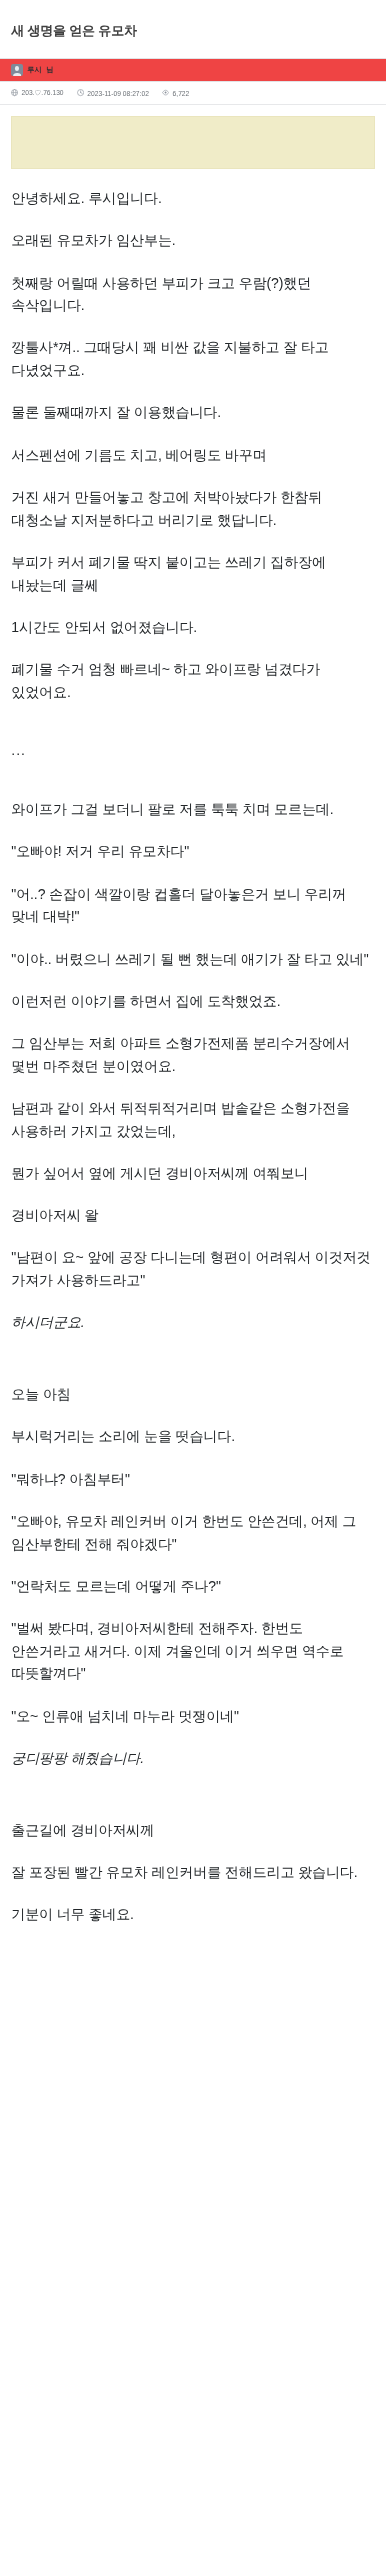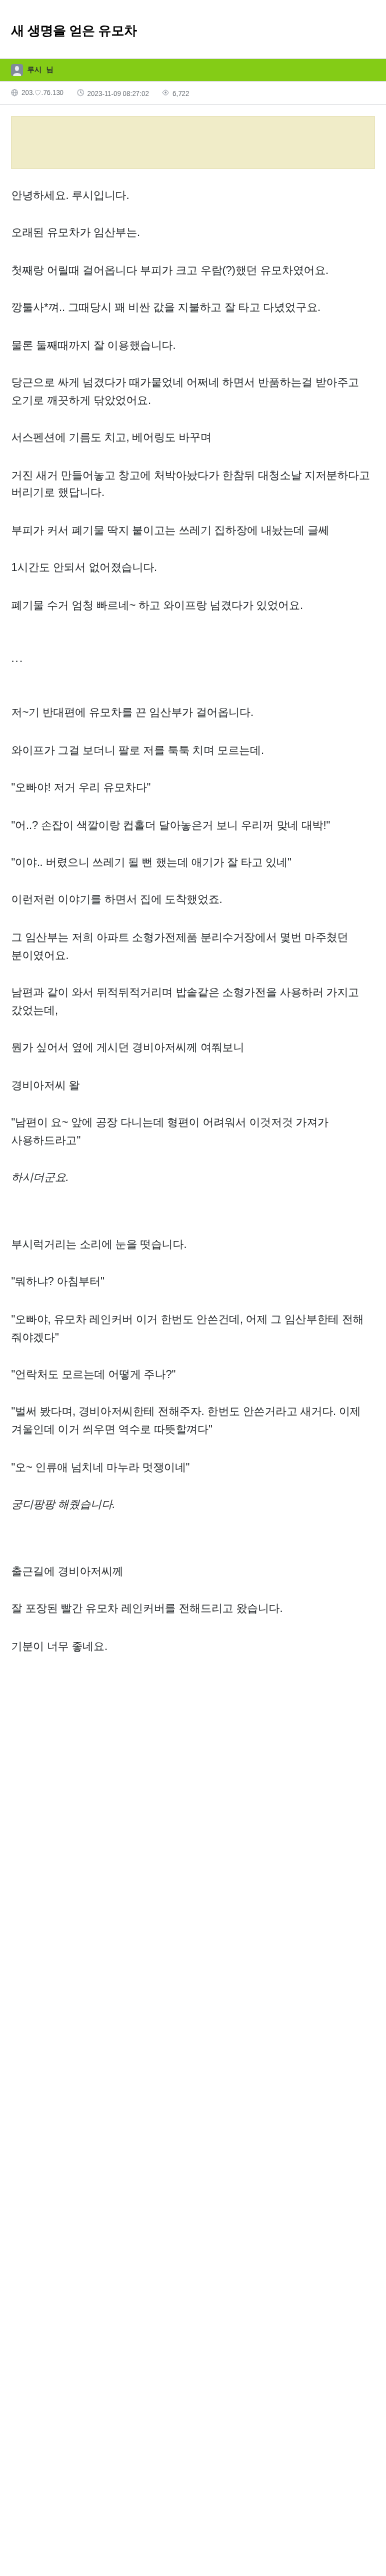--- a/index.html
+++ b/index.html
@@ -15,27 +15,27 @@
     background: #ffffff;
     position: relative;
   }
   
   .title-wrap {
     padding: 13.4px 11.3px 9.3px 11.3px;
   }
   .post-title {
     font-size: 13px;
     font-weight: bold;
-    color: #000000;
+    color: #404040;
     line-height: 1.35;
     letter-spacing: -0.2px;
   }
   
   .author-bar {
-    background: #84cc16;
+    background: #ef4444;
     border-top: 0.5px solid #e2e3e6;
     border-bottom: 0.5px solid #e2e3e6;
     padding: 5.7px 11.3px;
     display: flex;
     align-items: center;
     gap: 4.6px;
   }
   .avatar {
     width: 11.3px;
     height: 11.3px;
@@ -102,21 +102,21 @@
     padding: 11.3px 11.3px 20.6px 11.3px;
   }
   .hero-image {
     width: 100%;
     height: 53px;
     background: #f0ecc8;
     border: 0.5px solid #eae5bd;
     margin: 0 0 17.5px 0;
   }
   .para {
-    font-size: 11px;
+    font-size: 14px;
     line-height: 1.62;
     color: #222629;
     margin: 0 0 19.6px 0;
     letter-spacing: -0.1px;
     white-space: pre-wrap;
     word-break: keep-all;
   }
   .para.gap-lg { margin-bottom: 36px; }
   .para.gap-xl { margin-bottom: 49px; font-style: italic; }
   .para.dots { letter-spacing: 1px; }
@@ -170,42 +170,41 @@
       <span>6,722</span>
     </span>
 
   </div>
 
   <div class="body-wrap">
     <div class="hero-image"></div>
     <div id="paragraphs">
         <p class="para">안녕하세요. 루시입니다.</p>
         <p class="para">오래된 유모차가 임산부는.</p>
-        <p class="para">첫째랑 어릴때 걸어옵니다 부피가 크고 우람(?)했던 유모차였어요.</p>
+        <p class="para">첫째랑 어릴때 사용하던 부피가 크고 우람(?)했던 속삭입니다.</p>
         <p class="para">깡툴사*껴.. 그때당시 꽤 비싼 값을 지불하고 잘 타고 다녔었구요.</p>
         <p class="para">물론 둘째때까지 잘 이용했습니다.</p>
-        <p class="para">당근으로 싸게 넘겼다가 때가뭍었네 어쩌네 하면서 반품하는걸 받아주고 오기로 깨끗하게 닦았었어요.</p>
         <p class="para">서스펜션에 기름도 치고, 베어링도 바꾸며</p>
         <p class="para">거진 새거 만들어놓고 창고에 처박아놨다가 한참뒤 대청소날 지저분하다고 버리기로 했답니다.</p>
         <p class="para">부피가 커서 폐기물 딱지 붙이고는 쓰레기 집하장에 내놨는데 글쎄</p>
         <p class="para">1시간도 안되서 없어졌습니다.</p>
         <p class="para gap-lg">폐기물 수거 엄청 빠르네~ 하고 와이프랑 넘겼다가 있었어요.</p>
         <p class="para gap-lg dots">...</p>
-        <p class="para">저~기 반대편에 유모차를 끈 임산부가 걸어옵니다.</p>
         <p class="para">와이프가 그걸 보더니 팔로 저를 툭툭 치며 모르는데.</p>
         <p class="para">"오빠야! 저거 우리 유모차다"</p>
         <p class="para">"어..? 손잡이 색깔이랑 컵홀더 달아놓은거 보니 우리꺼 맞네 대박!"</p>
         <p class="para">"이야.. 버렸으니 쓰레기 될 뻔 했는데 애기가 잘 타고 있네"</p>
         <p class="para">이런저런 이야기를 하면서 집에 도착했었죠.</p>
         <p class="para">그 임산부는 저희 아파트 소형가전제품 분리수거장에서 몇번 마주쳤던 분이였어요.</p>
         <p class="para">남편과 같이 와서 뒤적뒤적거리며 밥솥같은 소형가전을 사용하러 가지고 갔었는데,</p>
         <p class="para">뭔가 싶어서 옆에 게시던 경비아저씨께 여쭤보니</p>
         <p class="para">경비아저씨 왈</p>
         <p class="para">"남편이 요~ 앞에 공장 다니는데 형편이 어려워서 이것저것 가져가 사용하드라고"</p>
         <p class="para gap-xl">하시더군요.</p>
+        <p class="para">오늘 아침</p>
         <p class="para">부시럭거리는 소리에 눈을 떳습니다.</p>
         <p class="para">"뭐하냐? 아침부터"</p>
         <p class="para">"오빠야, 유모차 레인커버 이거 한번도 안쓴건데, 어제 그 임산부한테 전해 줘야겠다"</p>
         <p class="para">"언락처도 모르는데 어떻게 주나?"</p>
         <p class="para">"벌써 봤다며, 경비아저씨한테 전해주자. 한번도 안쓴거라고 새거다. 이제 겨울인데 이거 씌우면 역수로 따뜻할껴다"</p>
         <p class="para">"오~ 인류애 넘치네 마누라 멋쟁이네"</p>
         <p class="para gap-xl">궁디팡팡 해줬습니다.</p>
         <p class="para">출근길에 경비아저씨께</p>
         <p class="para">잘 포장된 빨간 유모차 레인커버를 전해드리고 왔습니다.</p>
         <p class="para">기분이 너무 좋네요.</p>

